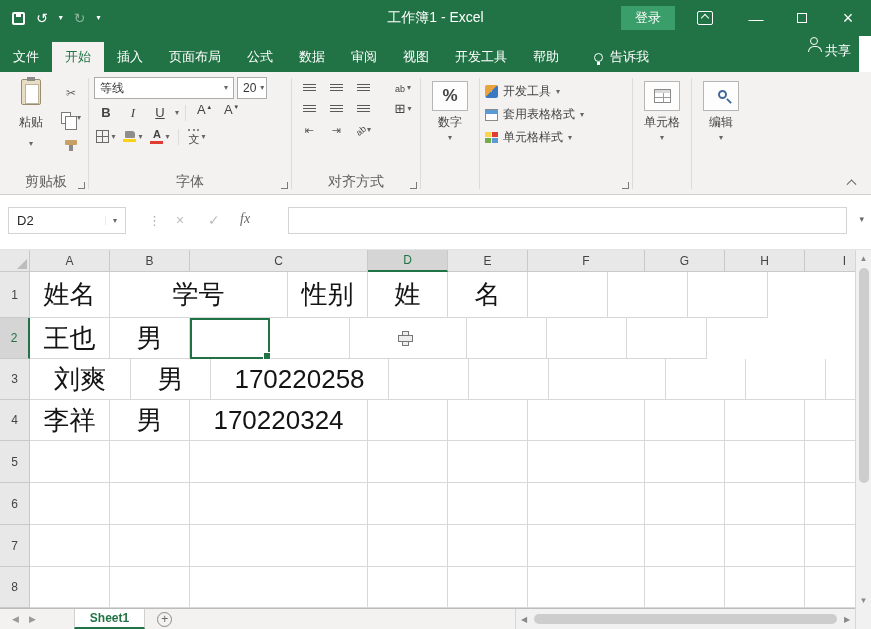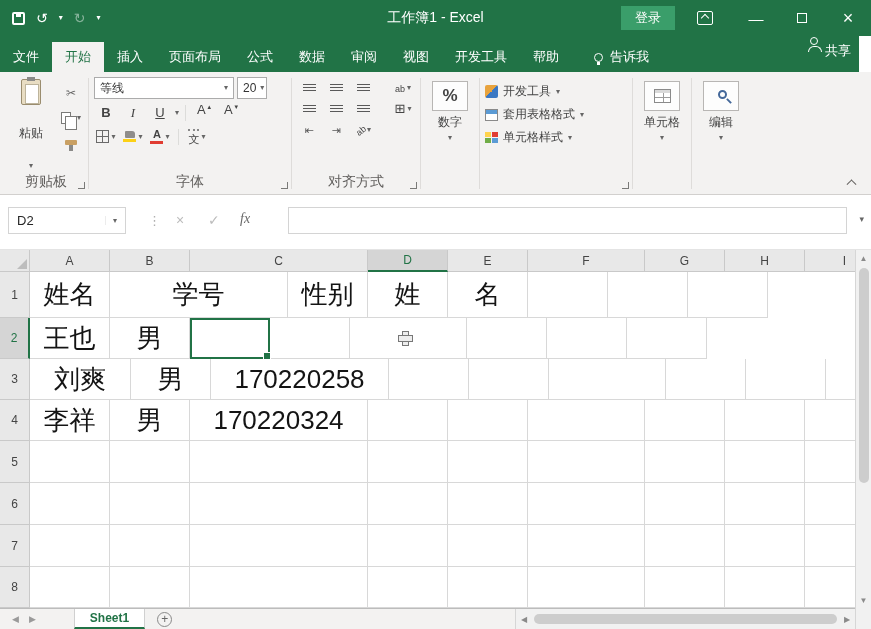--- a/index.html
+++ b/index.html
@@ -48,21 +48,21 @@
   .rgroup{position:relative;padding:2px 5px 17px;display:flex;flex-direction:column}
   .rsep{width:1px;background:#dedcda;margin:3px 0 5px;flex:none}
   .rlabel{position:absolute;left:0;right:0;bottom:3px;text-align:center;font-size:14px;color:#605e5c;white-space:nowrap}
   .dlg{position:absolute;right:2px;bottom:4px;width:9px;height:9px}
   .dlg::before{content:"";position:absolute;right:1px;bottom:1px;width:6px;height:6px;
                border-right:1px solid #7a7a78;border-bottom:1px solid #7a7a78}
   .cv{font-size:8px;color:#666;line-height:1}
 
   
   .clipbody{display:flex;gap:6px;padding-top:2px}
-  .bigbtn{width:44px;display:flex;flex-direction:column;align-items:center;gap:20px;font-size:12px}
+  .bigbtn{width:44px;display:flex;flex-direction:column;align-items:center;gap:9px;font-size:12px}
   .ic-clipboard{width:20px;height:26px;border:1px solid #9a8d6f;border-radius:2px;background:#e8ddc3;position:relative}
   .ic-clipboard::before{content:"";position:absolute;left:5px;top:-3px;width:8px;height:4px;background:#8a8a88}
   .ic-clipboard::after{content:"";position:absolute;left:3px;top:4px;width:12px;height:18px;background:#fff;border:1px solid #bdb49c}
   .clipcol{display:flex;flex-direction:column;gap:4px;padding-top:3px}
   .sbtn{min-width:24px;height:21px;display:flex;align-items:center;justify-content:center;gap:2px;font-size:13px;color:#444}
   .ic-scissors{font-size:12px;color:#666}
   .ic-copy{width:10px;height:12px;border:1px solid #7a7a78;background:#fff;position:relative;margin-right:4px}
   .ic-copy::after{content:"";position:absolute;left:3px;top:3px;width:10px;height:12px;border:1px solid #7a7a78;background:#fff}
   .ic-brush{width:12px;height:5px;background:#c9a063;border-radius:1px;position:relative}
   .ic-brush::after{content:"";position:absolute;left:4px;top:5px;width:4px;height:6px;background:#8a8a88}

